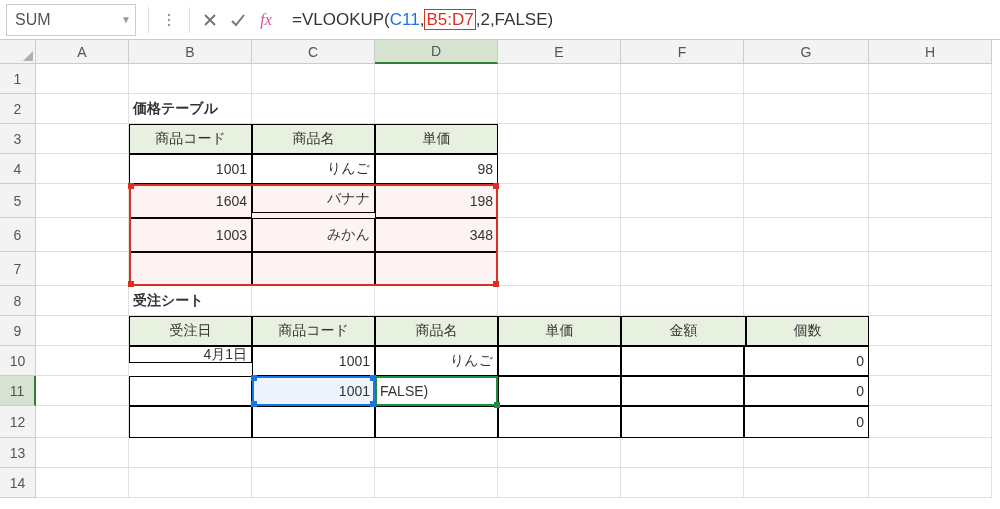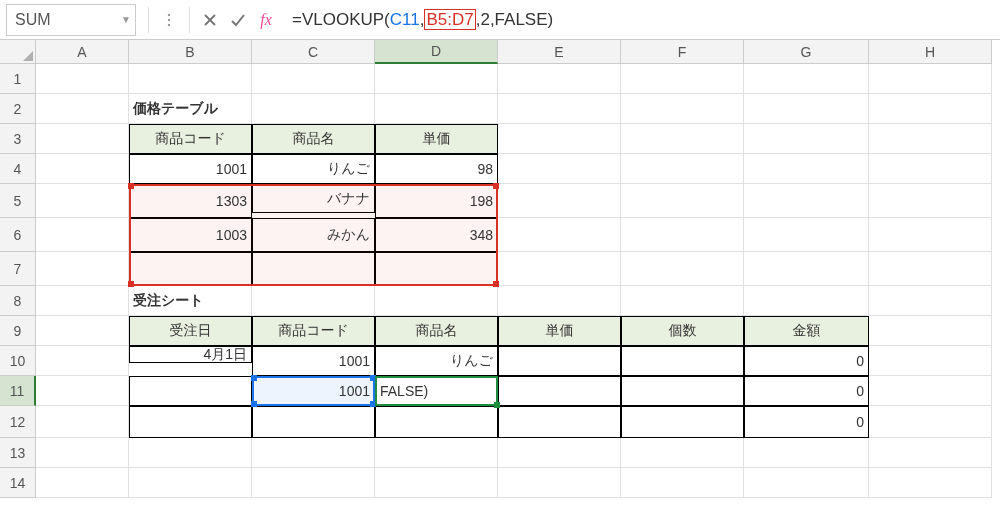--- a/index.html
+++ b/index.html
@@ -174,21 +174,21 @@
               <span class="cell-text">98</span>
             </div>
             <div class="cell" style="width: 123px; height: 30px;"></div>
             <div class="cell" style="width: 123px; height: 30px;"></div>
             <div class="cell" style="width: 125px; height: 30px;"></div>
             <div class="cell" style="width: 123px; height: 30px;"></div>
           </div>
           <div class="row">
             <div class="cell" style="width: 93px; height: 34px;"></div>
             <div class="cell tbl-cell right" style="width: 123px; height: 34px;">
-              <span class="cell-text">1303</span>
+              <span class="cell-text">1604</span>
             </div>
             <div class="cell tbl-cell right" style="width: 123px; height: 29px; justify-content: flex-end;">
               <span class="cell-text">バナナ</span>
             </div>
             <div class="cell tbl-cell right" style="width: 123px; height: 34px;">
               <span class="cell-text">198</span>
             </div>
             <div class="cell" style="width: 123px; height: 34px;"></div>
             <div class="cell" style="width: 123px; height: 34px;"></div>
             <div class="cell" style="width: 125px; height: 34px;"></div>
@@ -239,25 +239,25 @@
             </div>
             <div class="cell tbl-head" style="width: 123px; height: 30px;">
               <span class="cell-text">商品コード</span>
             </div>
             <div class="cell tbl-head" style="width: 123px; height: 30px;">
               <span class="cell-text">商品名</span>
             </div>
             <div class="cell tbl-head" style="width: 123px; height: 30px;">
               <span class="cell-text">単価</span>
             </div>
-            <div class="cell tbl-head" style="width: 123px; height: 30px;">
-              <span class="cell-text">個数</span>
-            </div>
             <div class="cell tbl-head" style="width: 125px; height: 30px;">
               <span class="cell-text">金額</span>
+            </div>
+            <div class="cell tbl-head" style="width: 123px; height: 30px;">
+              <span class="cell-text">個数</span>
             </div>
             <div class="cell" style="width: 123px; height: 30px;"></div>
           </div>
           <div class="row">
             <div class="cell" style="width: 93px; height: 30px;"></div>
             <div class="cell tbl-cell right" style="width: 123px; height: 17px;">
               <span class="cell-text">4月1日</span>
             </div>
             <div class="cell tbl-cell right" style="width: 123px; height: 30px;">
               <span class="cell-text">1001</span>

